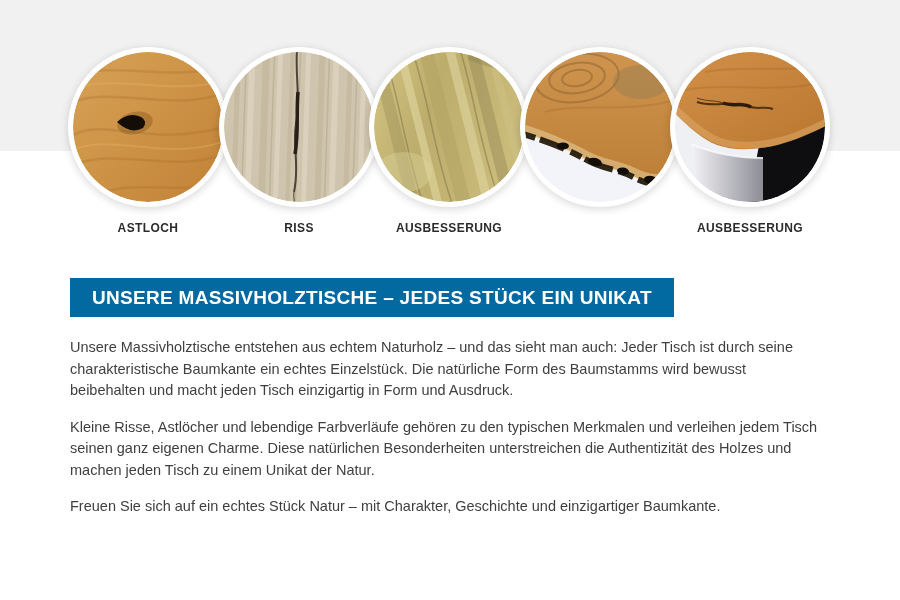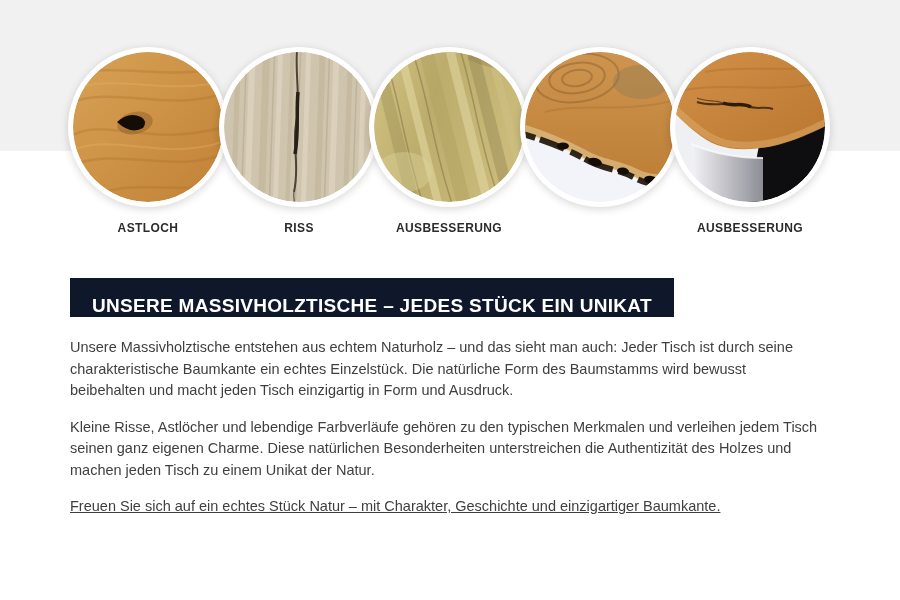--- a/index.html
+++ b/index.html
@@ -24,31 +24,31 @@
   .c1 { left:68px; }  .c2 { left:219px; z-index:1; } .c3 { left:369px; z-index:2; }
   .c4 { left:520px; z-index:3; } .c5 { left:670px; z-index:4; }
   .feature-label {
     position:absolute; top:221px; width:160px; text-align:center;
     font-size:12px; font-weight:700; color:#2b2b2b; letter-spacing:.4px;
   }
   .l1 { left:68px; } .l2 { left:219px; } .l3 { left:369px; }
   .l4 { left:520px; } .l5 { left:670px; }
   .content { position:absolute; left:70px; top:278px; width:754px; }
   .heading-bar {
-    display:inline-block; background:#0f172a; color:#ffffff;
+    display:inline-block; background:#0369a1; color:#ffffff;
     font-size:19px; font-weight:700; letter-spacing:.3px;
-    line-height:39px; height:39px; padding:8px 22px;
+    line-height:39px; height:39px; padding:0 22px;
     white-space:nowrap;
   }
   .body-text { margin-top:20px; }
   .body-text p {
     font-size:14.5px; line-height:21.5px; color:#3f3f3f;
     margin:0 4px 15px 0;
   }
-  .body-text p:last-child { margin-bottom:0;text-decoration:underline; }
+  .body-text p:last-child { margin-bottom:0; }
 </style>
 </head>
 <body>
 
 <div class="gray-band"></div>
 
 <div class="features">
 
   <div class="feature-circle c1">
     <svg viewBox="0 0 150 150">

